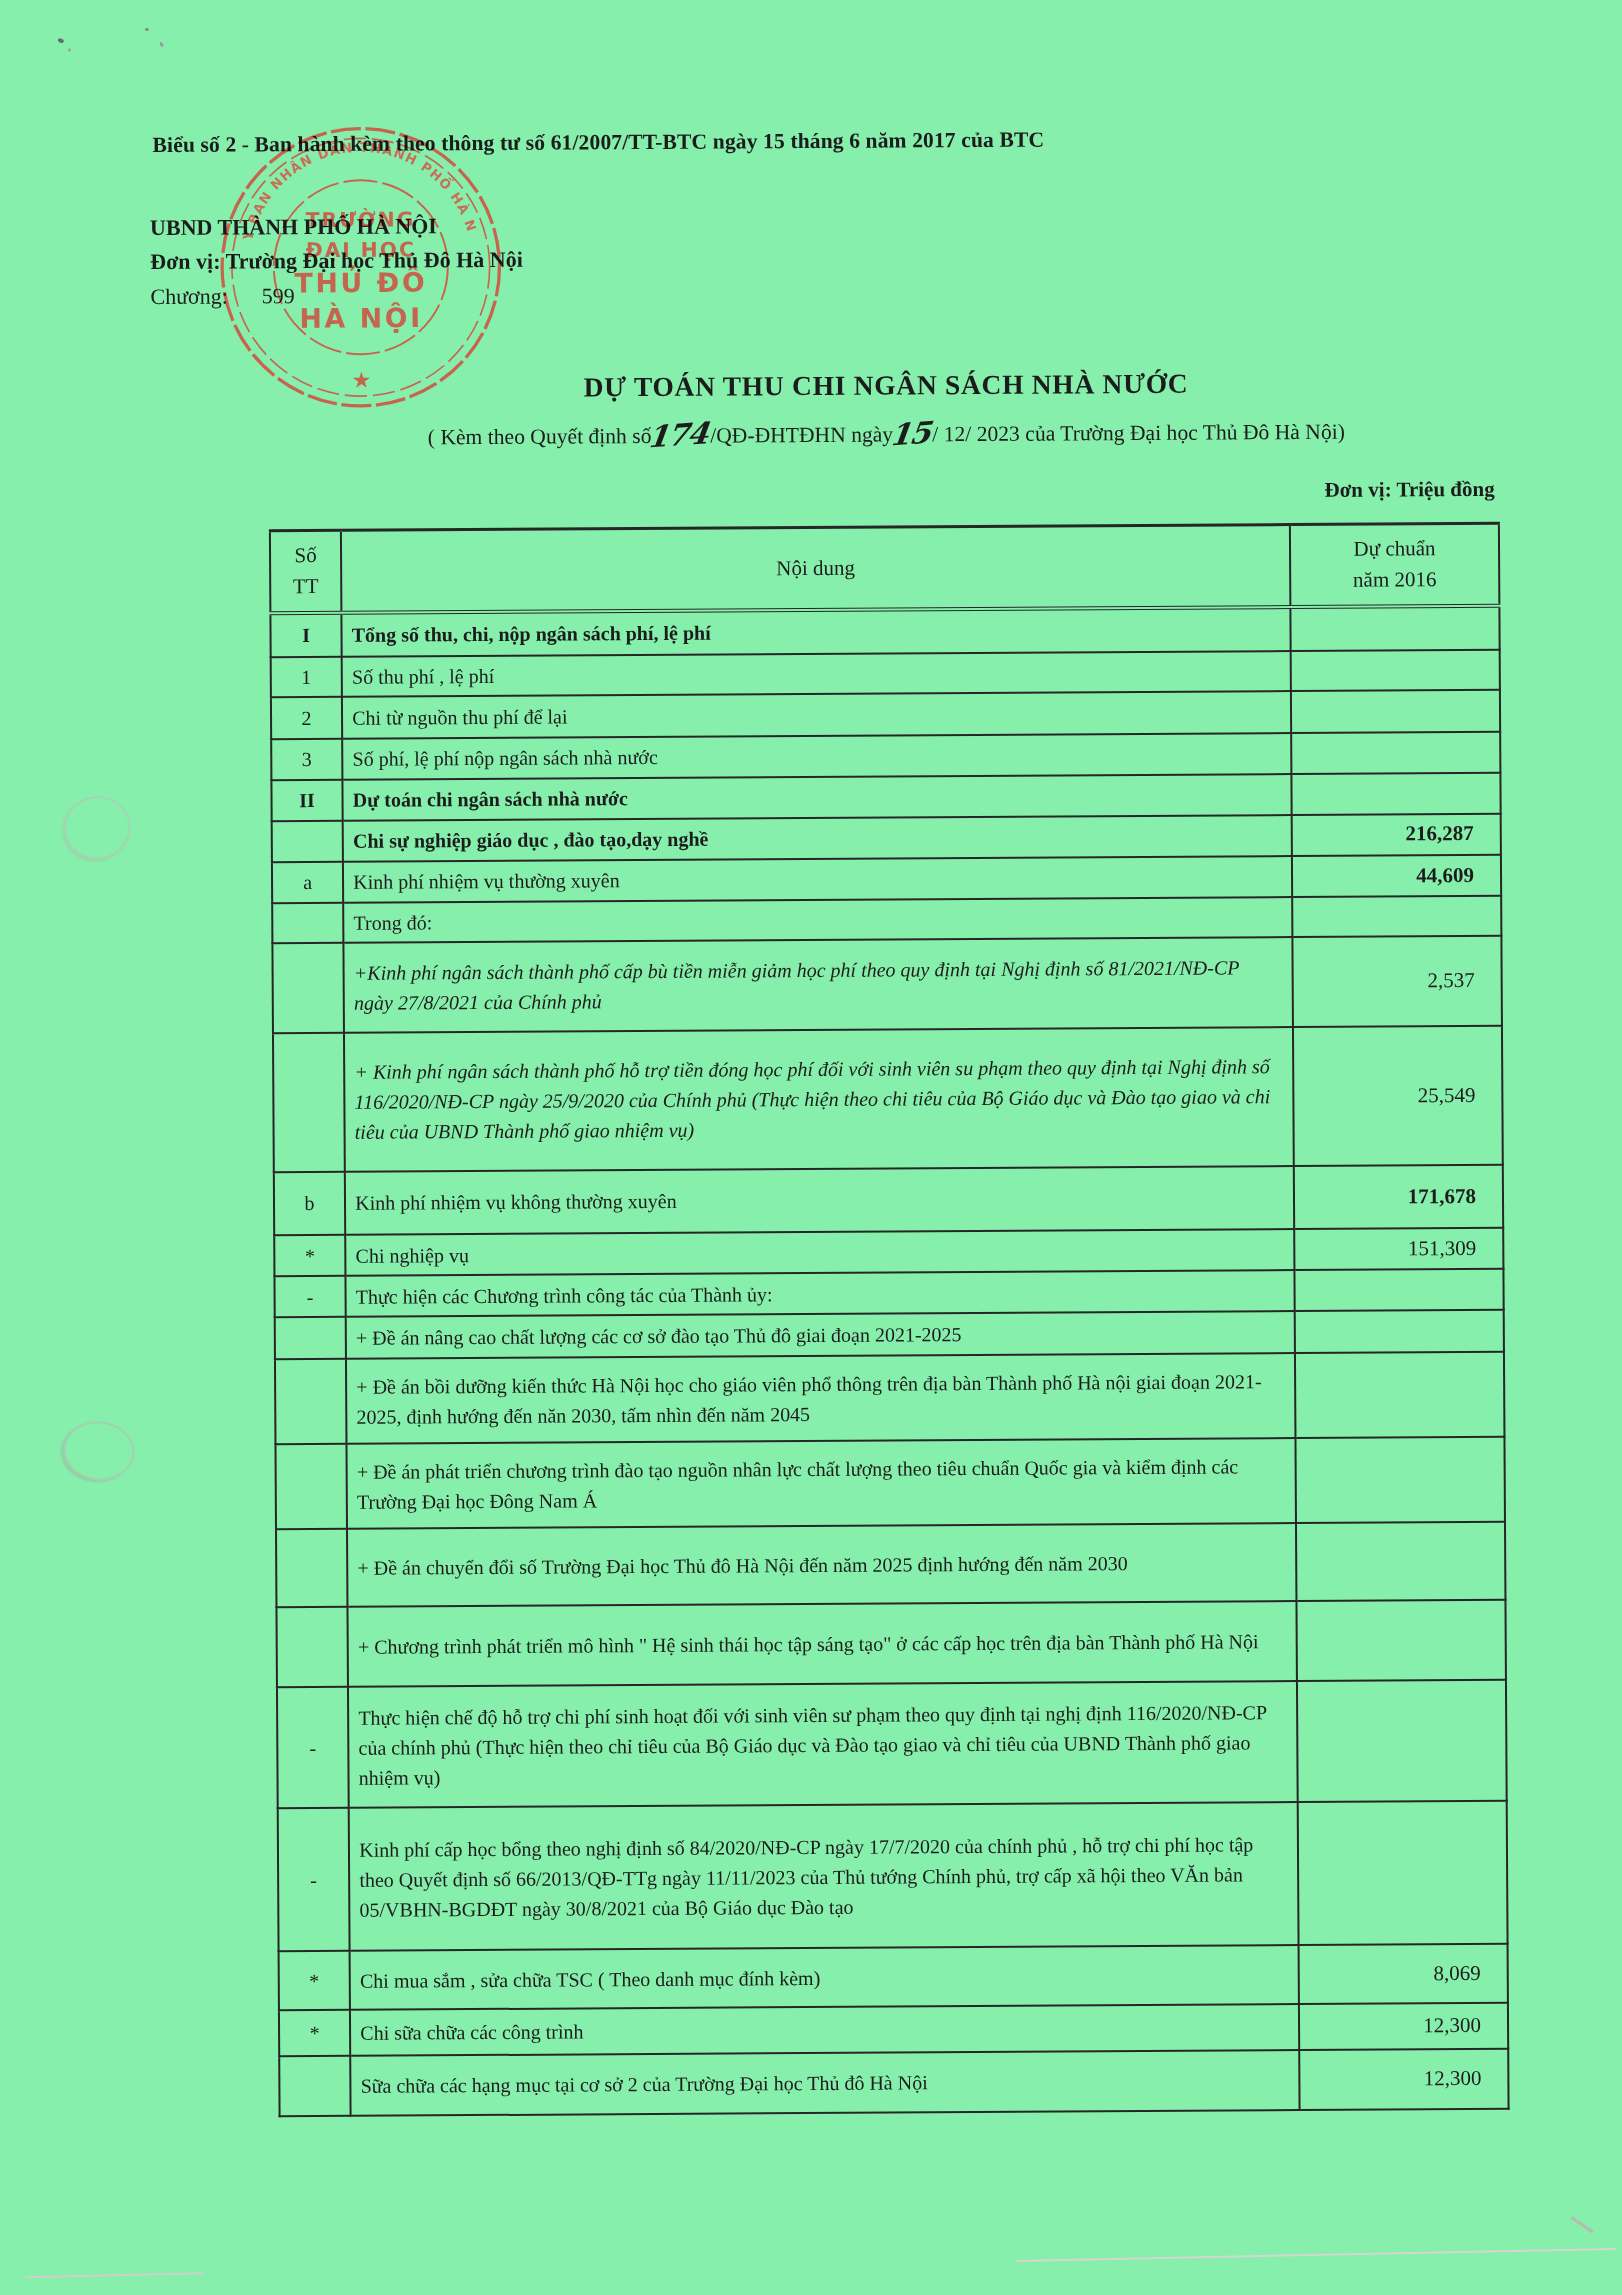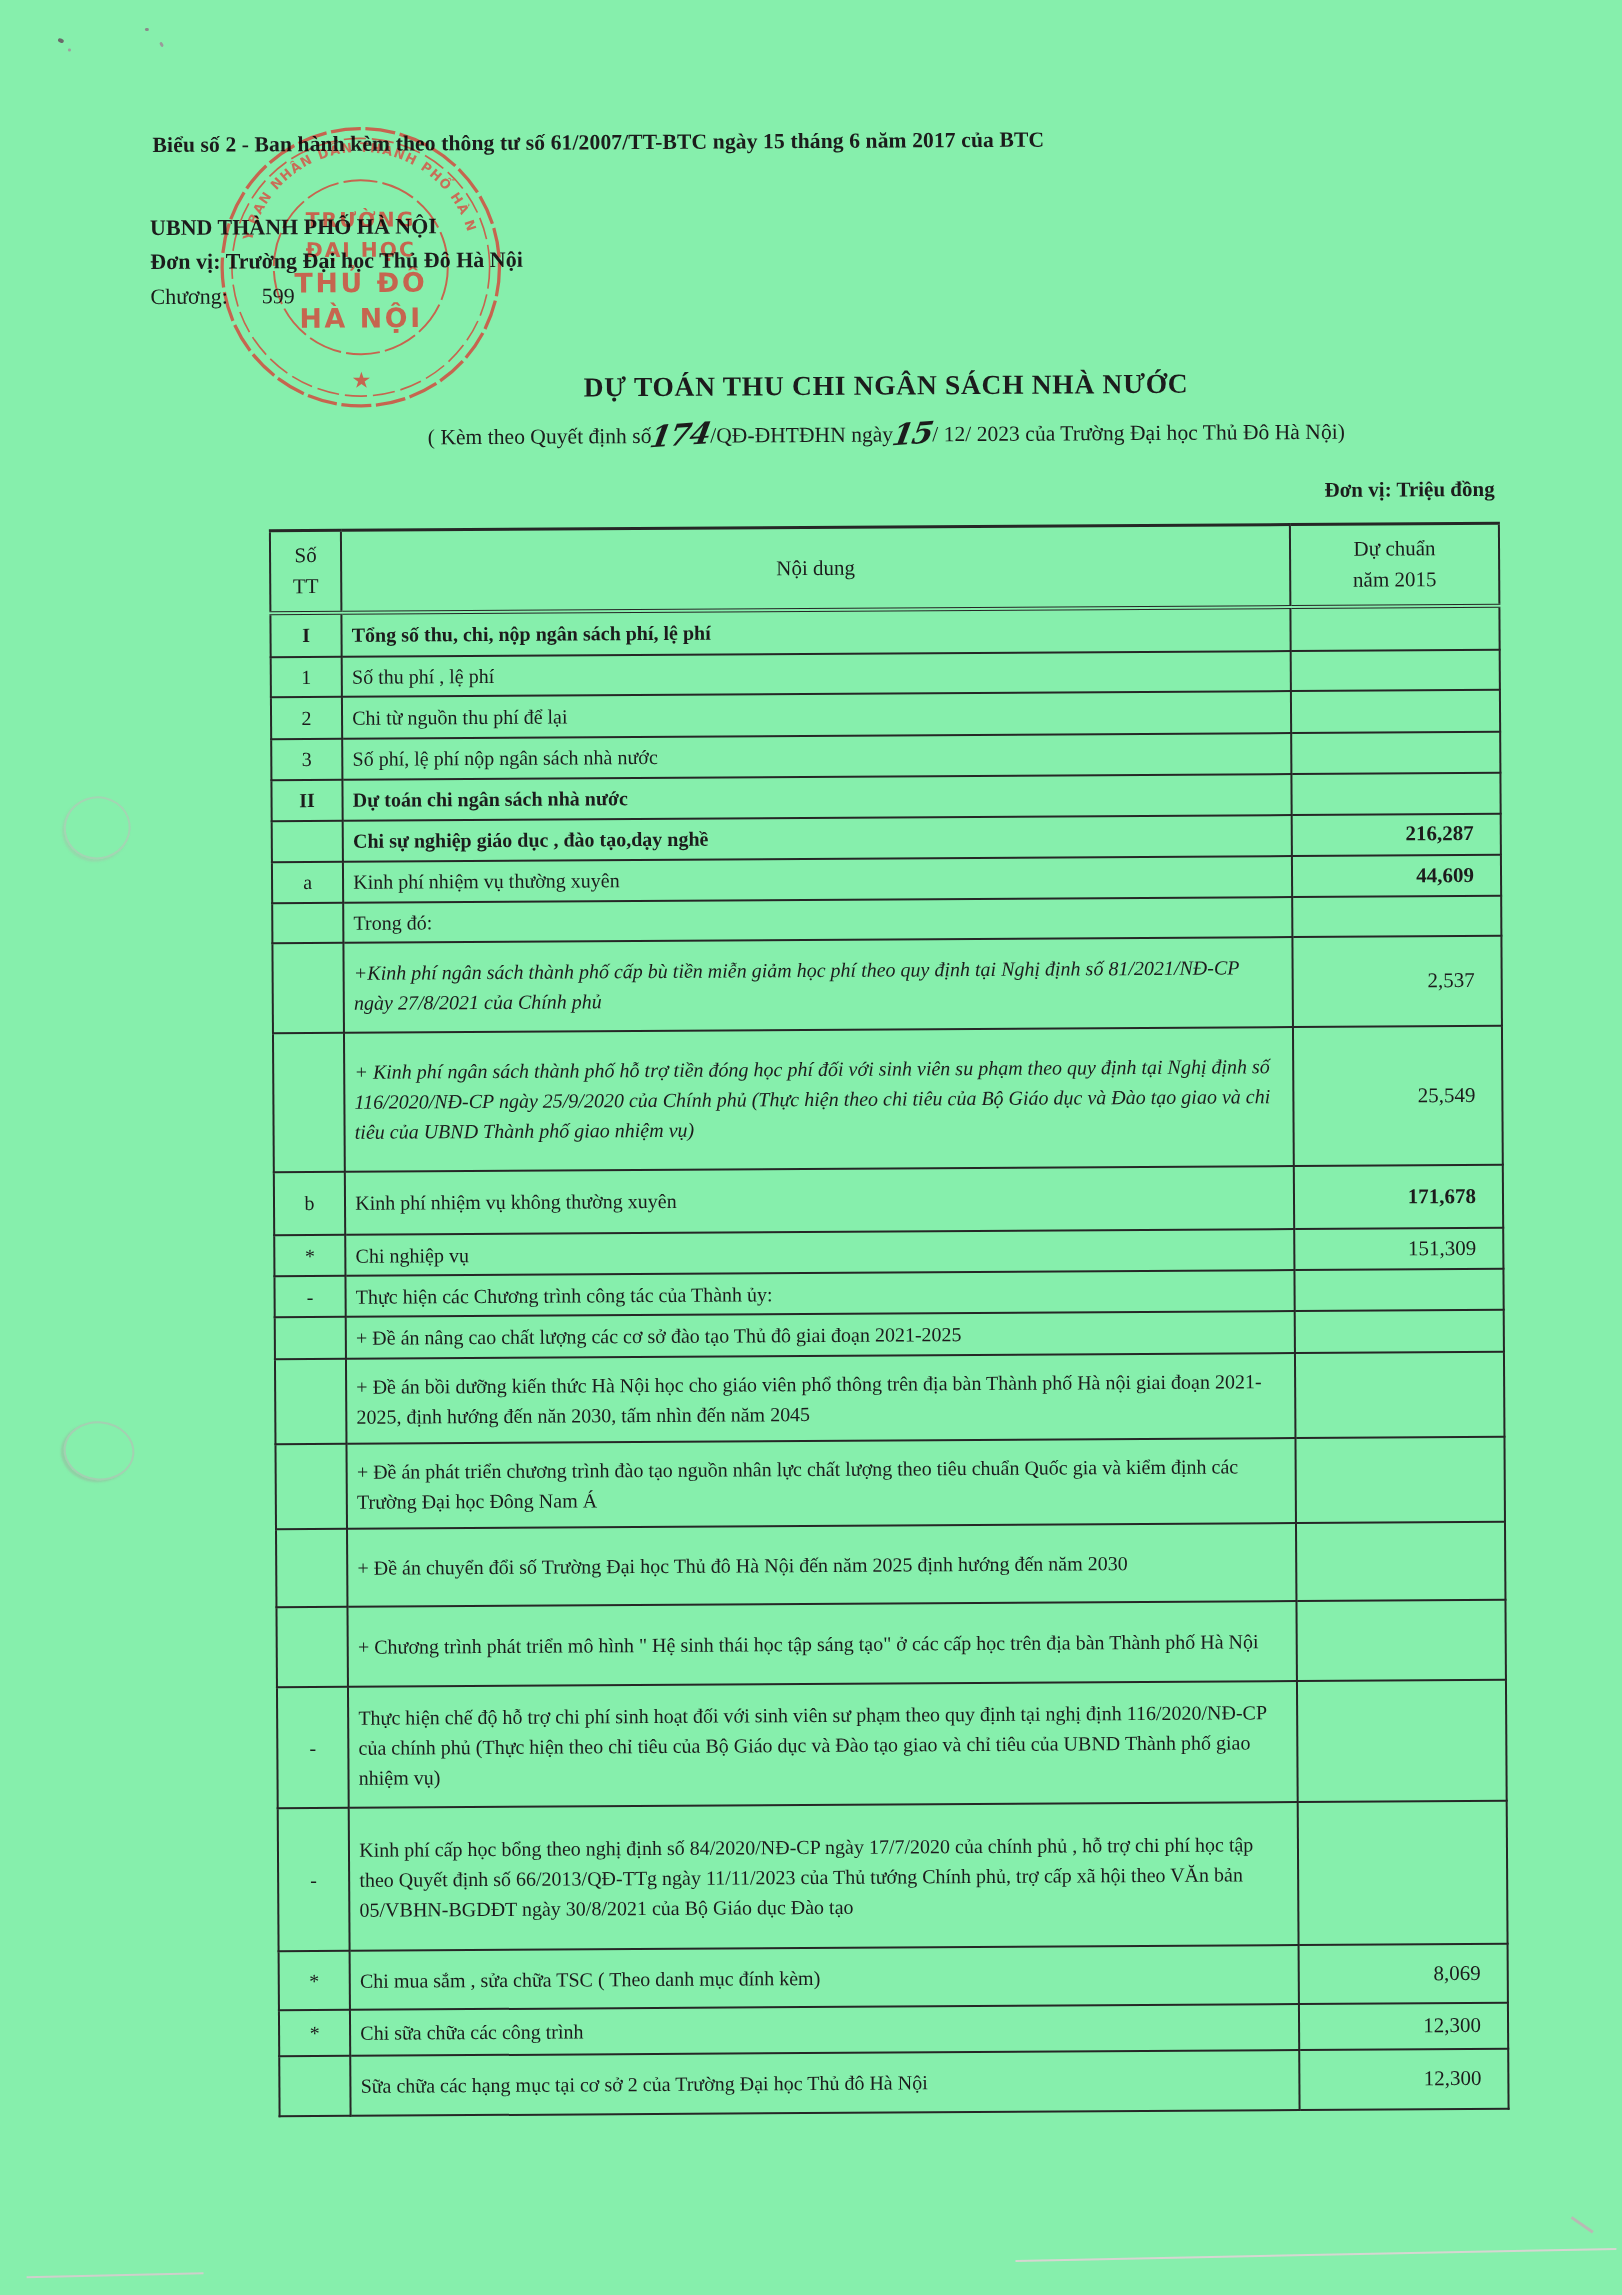--- a/index.html
+++ b/index.html
@@ -129,21 +129,21 @@
         <col class="col-stt">
           <col class="col-content">
           <col class="col-value">
       </colgroup>
       <thead>
         <tr>
           <th>Số TT</th>
           <th>Nội dung</th>
           <th>
             <div>Dự chuẩn</div>
-            <div>năm 2015</div>
+            <div>năm 2016</div>
           </th>
         </tr>
       </thead>
       <tbody id="table-body">
           <tr style="height: 44px;">
             <td class="stt bold">I</td>
             <td class="content bold">Tổng số thu, chi, nộp ngân sách phí, lệ phí</td>
             <td class="value"></td>
           </tr>
           <tr style="height: 37px;">

